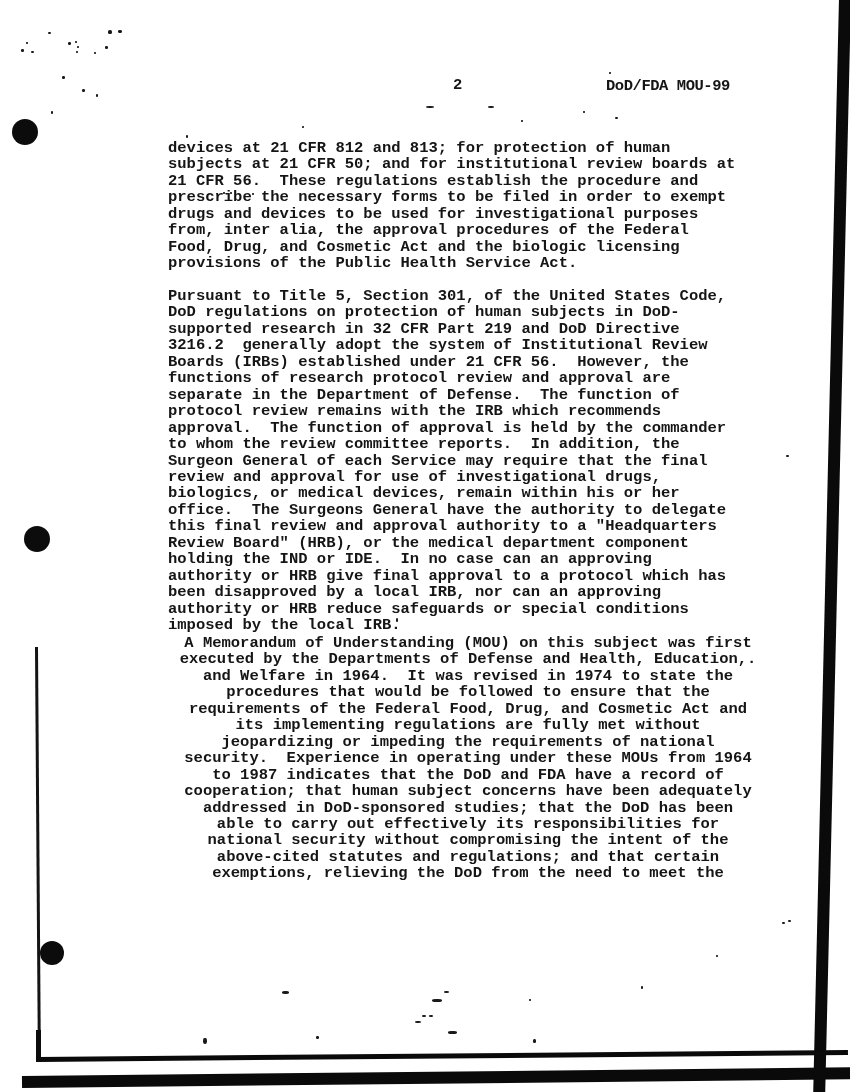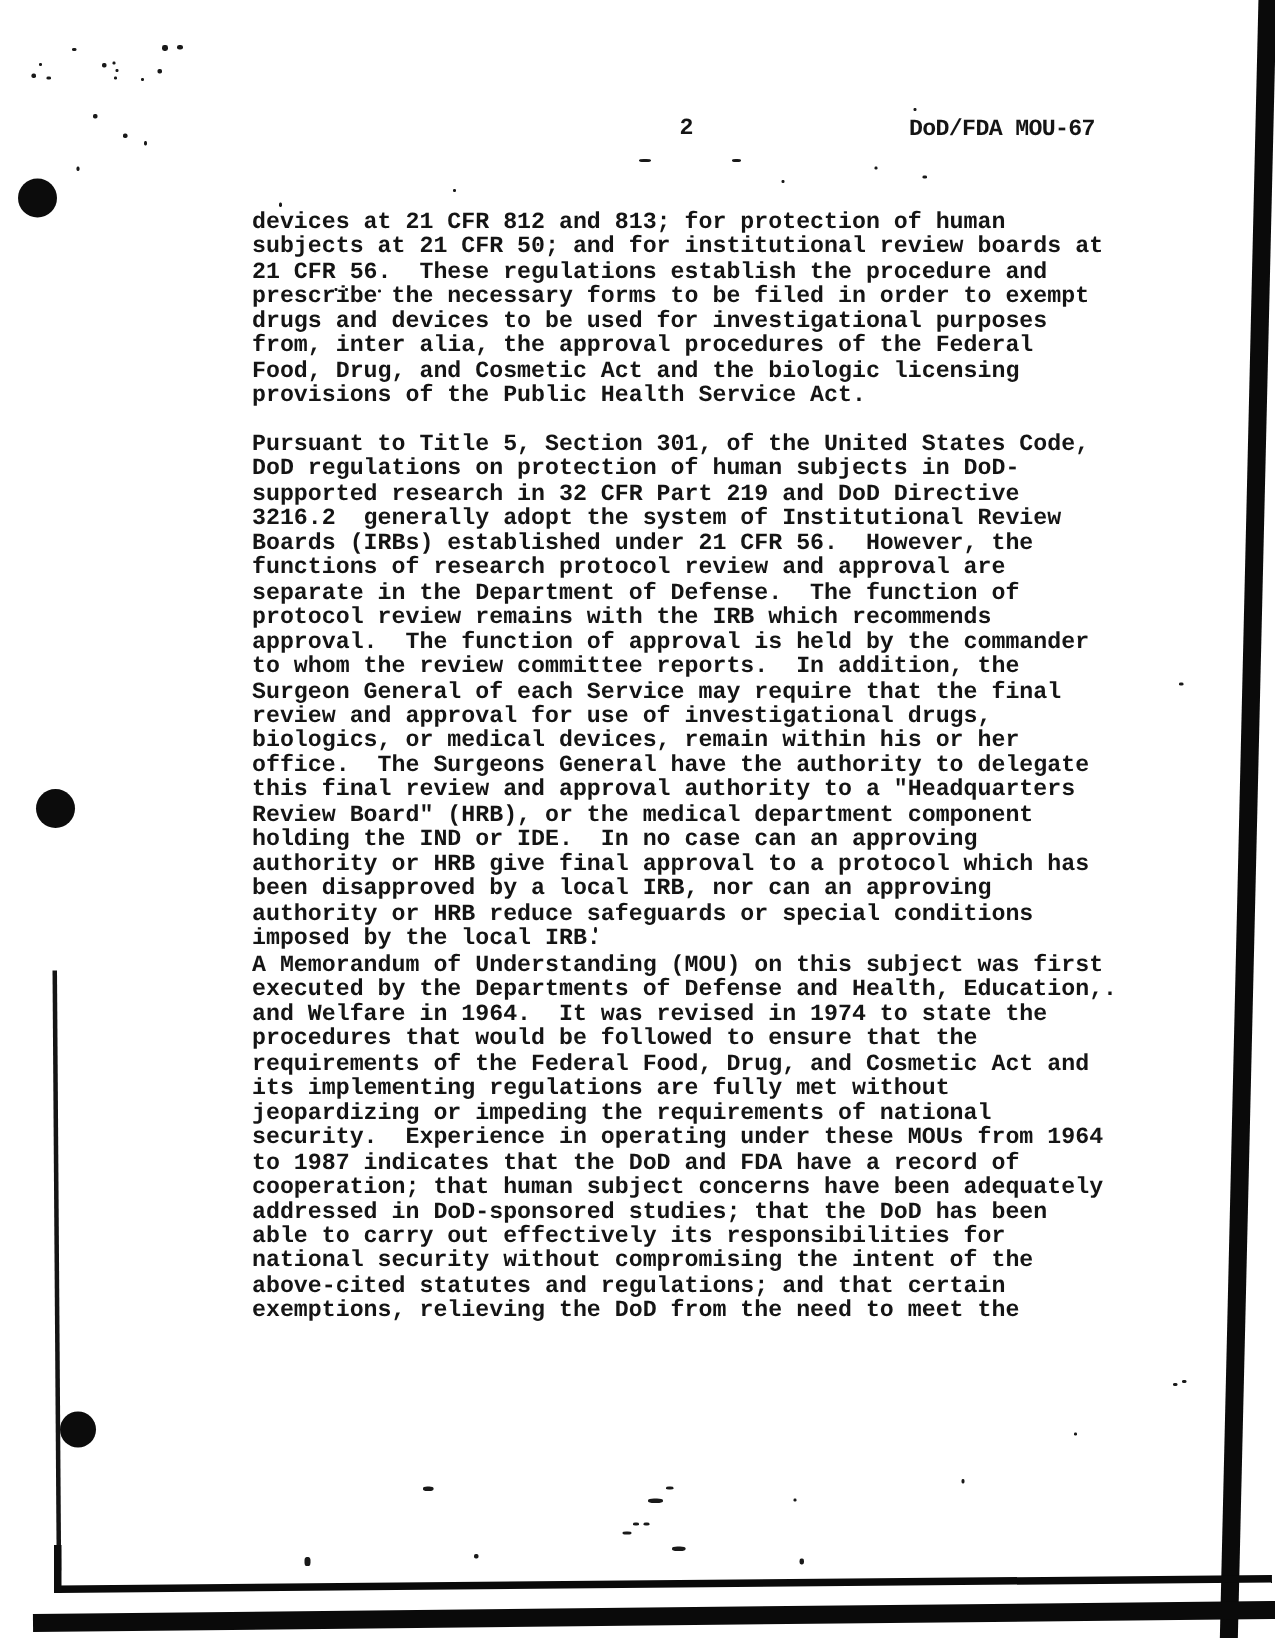--- a/index.html
+++ b/index.html
@@ -13,21 +13,21 @@
   #page-number{left:453px;top:76px;}
   #doc-id{left:606px;top:77px;letter-spacing:-0.45px;}
   
   .para{
     position:absolute;left:168px;width:600px;
     font-size:15.5px;line-height:16.45px;font-weight:700;
     white-space:pre;color:#151515;
   }
   #para-1{top:140px;}
   #para-2{top:288px;}
-  #para-3{top:635px;}
+  #para-3{top:635px;text-align:center;}
   
   .hole{position:absolute;background:#0c0c0c;border-radius:50%;}
   #hole-top{left:12px;top:119px;width:26px;height:26px;}
   #hole-middle{left:24px;top:526px;width:26px;height:26px;}
   #hole-bottom{left:40px;top:941px;width:24px;height:24px;}
   .bar{position:absolute;background:#0a0a0a;}
   #right-edge-bar{left:826px;top:-20px;width:12px;height:1140px;
     transform:rotate(1.35deg);transform-origin:center;}
   #bottom-black-bar{left:22px;top:1076px;width:880px;height:12px;
     transform:rotate(-0.6deg);transform-origin:left center;}
@@ -35,21 +35,21 @@
     transform:rotate(-0.5deg);transform-origin:left center;}
   #page-left-edge{left:35px;top:647px;width:3px;height:400px;
     transform:rotate(-0.4deg);transform-origin:top center;background:#141414;}
   #page-left-edge-foot{left:36px;top:1030px;width:5px;height:32px;background:#0c0c0c;}
   .speck{position:absolute;background:#191919;border-radius:40%;}
 </style>
 </head>
 <body>
 
 <span id="page-number" class="hdr-item">2</span>
-<span id="doc-id" class="hdr-item">DoD/FDA MOU-67</span>
+<span id="doc-id" class="hdr-item">DoD/FDA MOU-99</span>
 
 <div id="para-1" class="para">devices at 21 CFR 812 and 813; for protection of human
 subjects at 21 CFR 50; and for institutional review boards at
 21 CFR 56.  These regulations establish the procedure and
 prescribe the necessary forms to be filed in order to exempt
 drugs and devices to be used for investigational purposes
 from, inter alia, the approval procedures of the Federal
 Food, Drug, and Cosmetic Act and the biologic licensing
 provisions of the Public Health Service Act.</div>
 <div id="para-2" class="para">Pursuant to Title 5, Section 301, of the United States Code,

